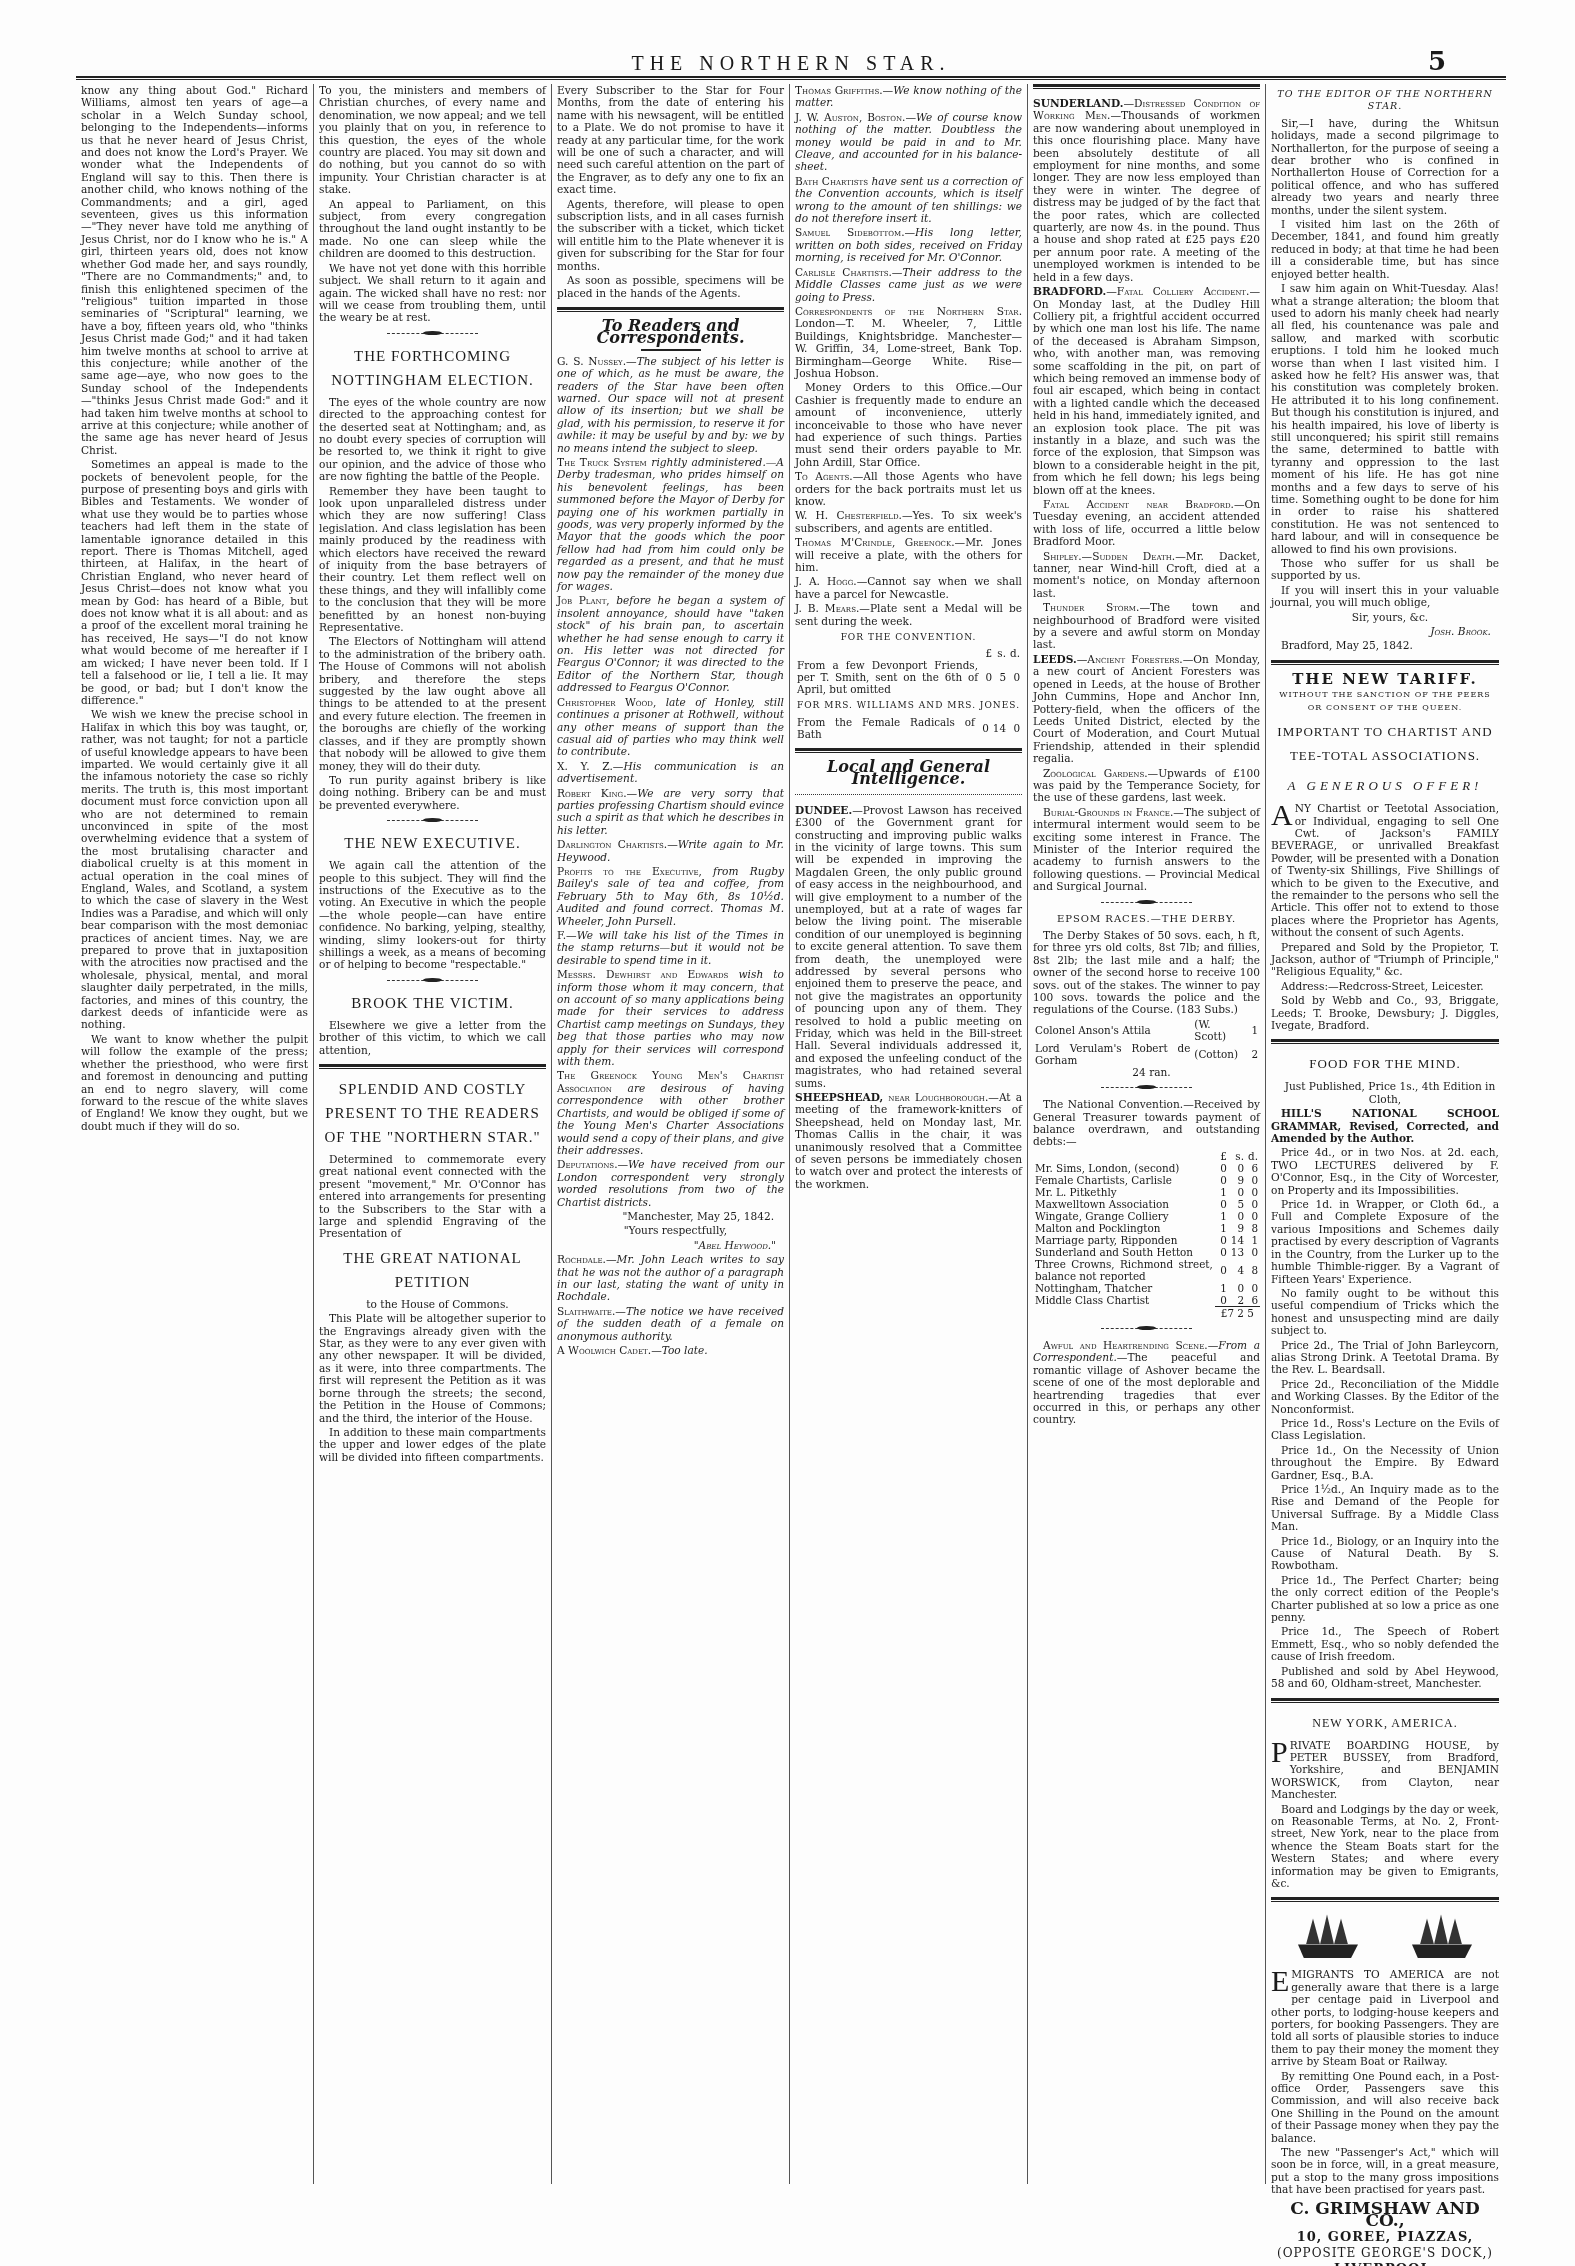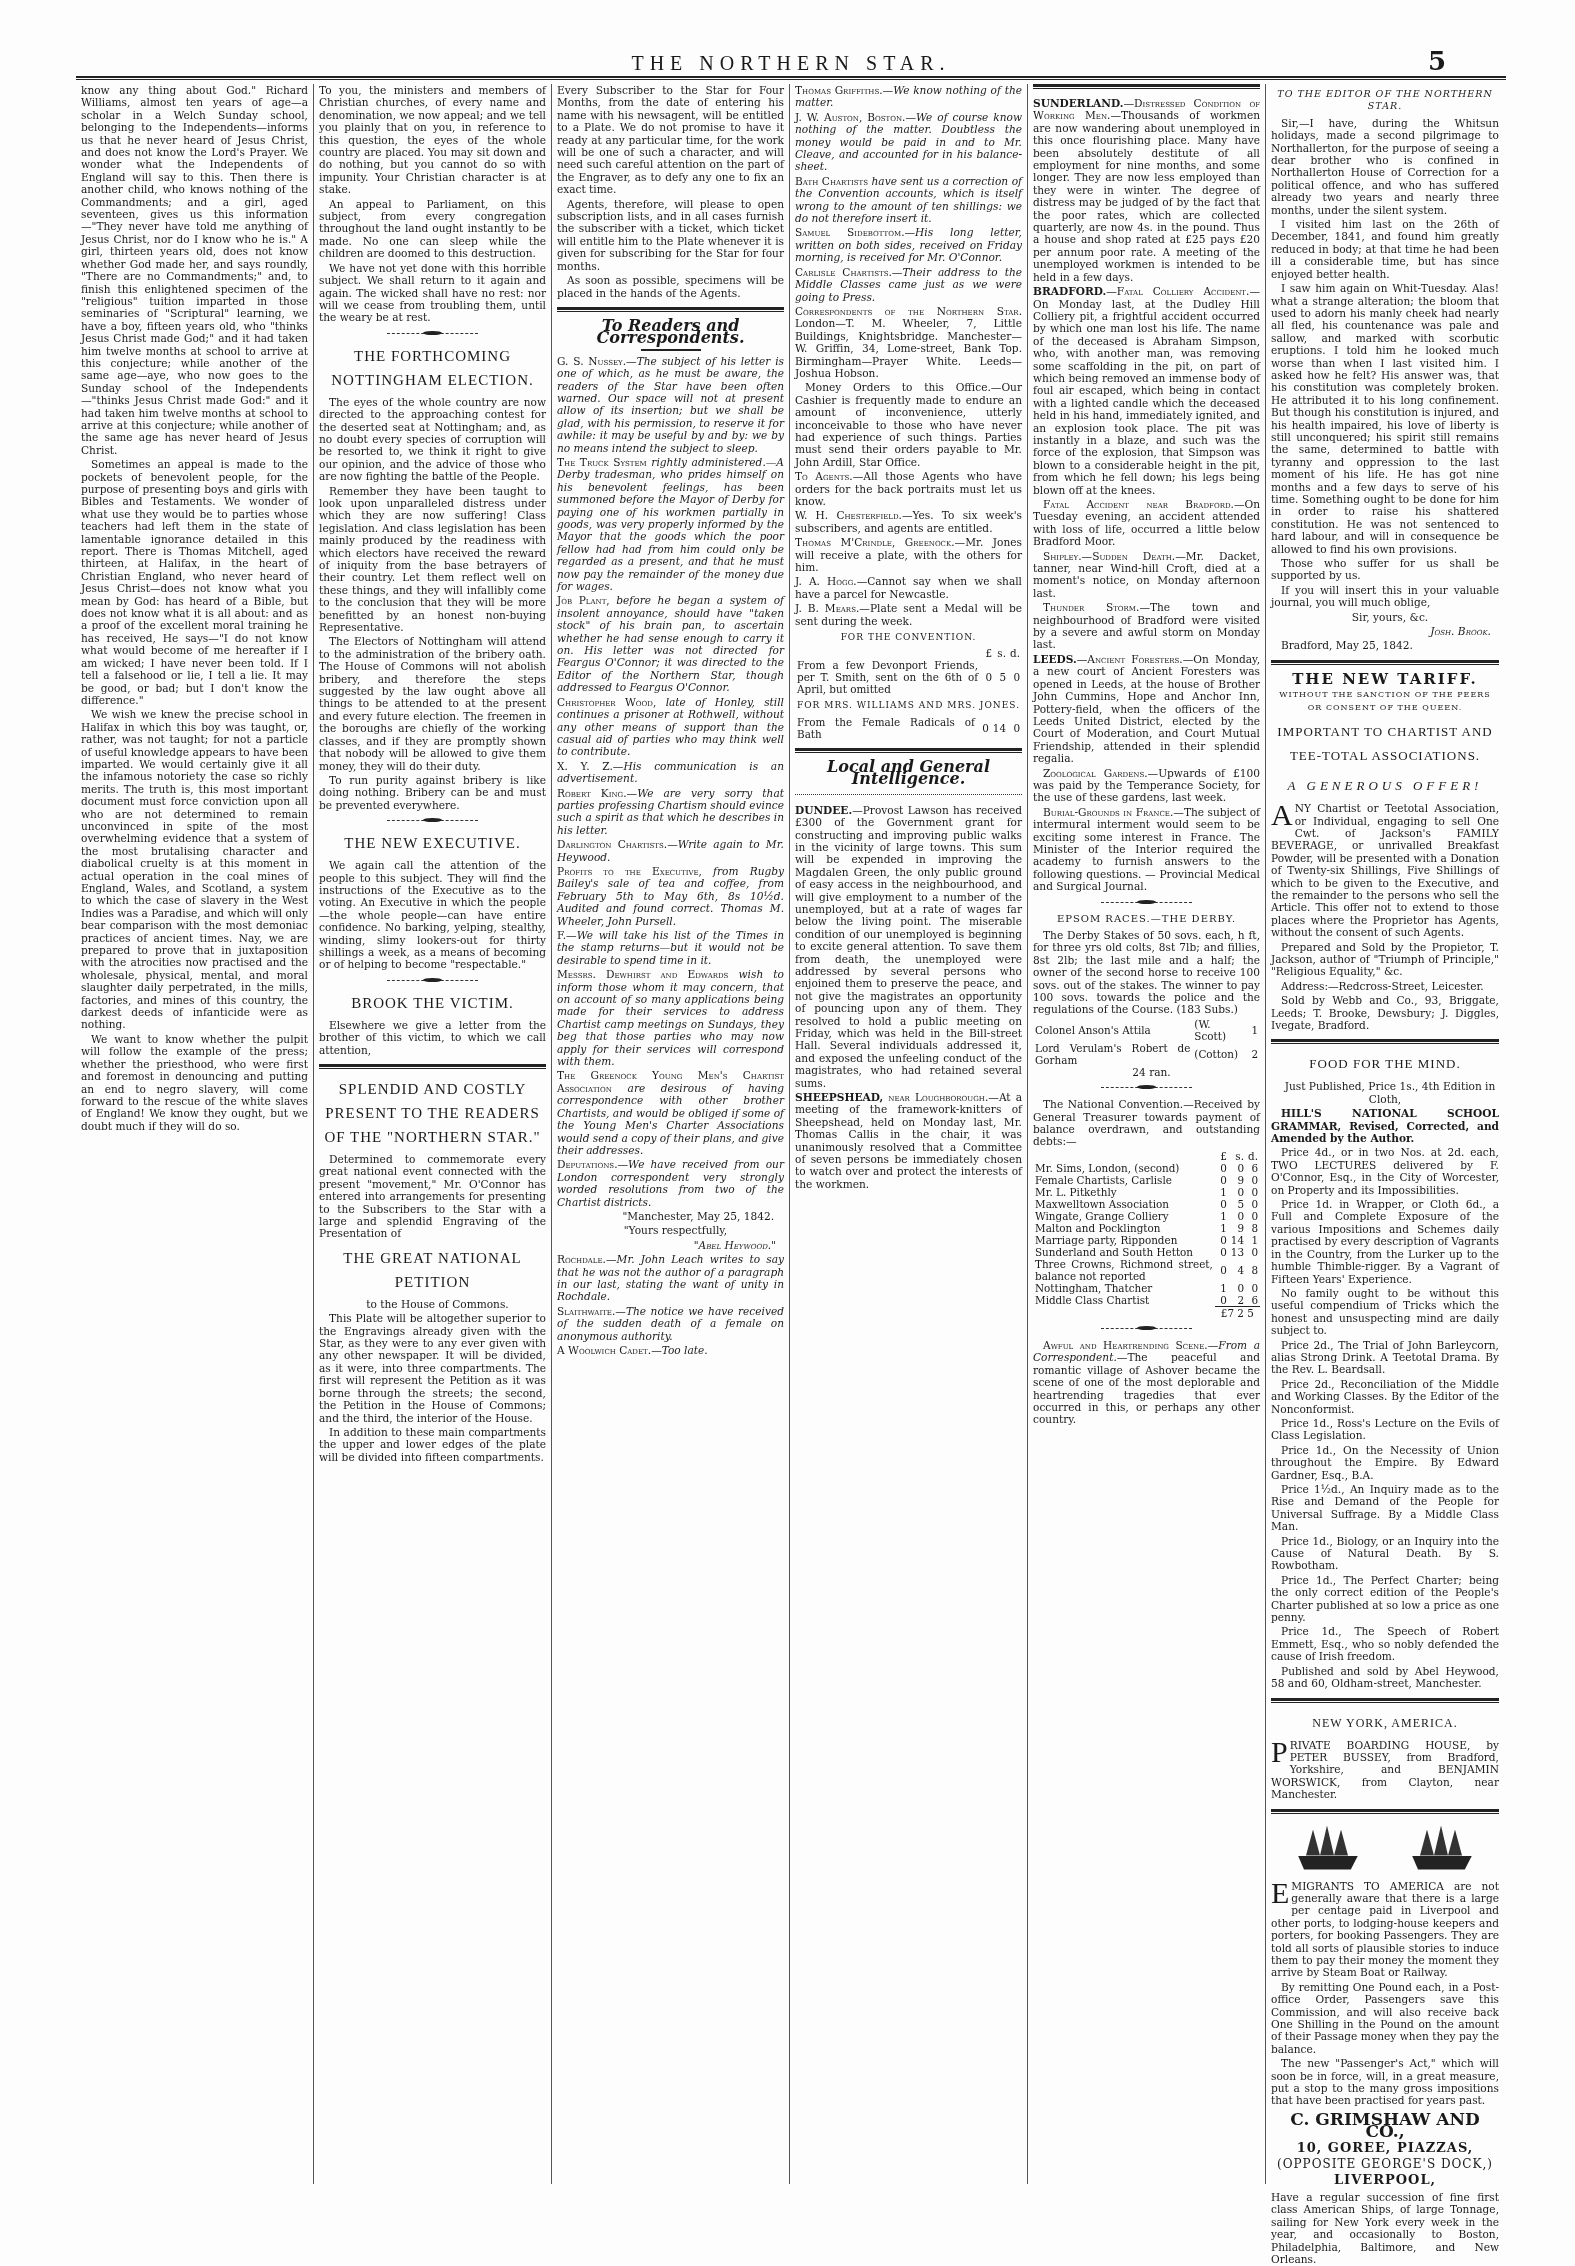--- a/index.html
+++ b/index.html
@@ -111,21 +111,21 @@
       <p class="noindent"><span class="sc">Slaithwaite.</span>—<span class="it">The notice we have received of the sudden death of a female on anonymous authority.</span></p>
       <p class="noindent"><span class="sc">A Woolwich Cadet.</span>—<span class="it">Too late.</span></p>
     </div>
 
     <div class="col">
       <p class="noindent"><span class="sc">Thomas Griffiths.</span>—<span class="it">We know nothing of the matter.</span></p>
       <p class="noindent"><span class="sc">J. W. Auston, Boston.</span>—<span class="it">We of course know nothing of the matter. Doubtless the money would be paid in and to Mr. Cleave, and accounted for in his balance-sheet.</span></p>
       <p class="noindent"><span class="sc">Bath Chartists</span> <span class="it">have sent us a correction of the Convention accounts, which is itself wrong to the amount of ten shillings: we do not therefore insert it.</span></p>
       <p class="noindent"><span class="sc">Samuel Sidebottom.</span>—<span class="it">His long letter, written on both sides, received on Friday morning, is received for Mr. O'Connor.</span></p>
       <p class="noindent"><span class="sc">Carlisle Chartists.</span>—<span class="it">Their address to the Middle Classes came just as we were going to Press.</span></p>
-      <p class="noindent"><span class="sc">Correspondents of the Northern Star.</span> <span>London—T. M. Wheeler, 7, Little Buildings, Knightsbridge. Manchester—W. Griffin, 34, Lome-street, Bank Top. Birmingham—Prayer White. Leeds—Joshua Hobson.</span></p>
+      <p class="noindent"><span class="sc">Correspondents of the Northern Star.</span> <span>London—T. M. Wheeler, 7, Little Buildings, Knightsbridge. Manchester—W. Griffin, 34, Lome-street, Bank Top. Birmingham—George White. Rise—Joshua Hobson.</span></p>
       <p>Money Orders to this Office.—Our Cashier is frequently made to endure an amount of inconvenience, utterly inconceivable to those who have never had experience of such things. Parties must send their orders payable to Mr. John Ardill, Star Office.</p>
       <p class="noindent"><span class="sc">To Agents.</span>—<span>All those Agents who have orders for the back portraits must let us know.</span></p>
       <p class="noindent"><span class="sc">W. H. Chesterfield.</span>—<span>Yes. To six week's subscribers, and agents are entitled.</span></p>
       <p class="noindent"><span class="sc">Thomas M'Crindle, Greenock.</span>—<span>Mr. Jones will receive a plate, with the others for him.</span></p>
       <p class="noindent"><span class="sc">J. A. Hogg.</span>—<span>Cannot say when we shall have a parcel for Newcastle.</span></p>
       <p class="noindent"><span class="sc">J. B. Mears.</span>—<span>Plate sent a Medal will be sent during the week.</span></p>
       <div class="head-small">FOR THE CONVENTION.</div>
       <table class="acct">
         <tbody>
             <tr>
@@ -313,20 +313,21 @@
         <p>Price 1d., Biology, or an Inquiry into the Cause of Natural Death. By S. Rowbotham.</p>
         <p>Price 1d., The Perfect Charter; being the only correct edition of the People's Charter published at so low a price as one penny.</p>
         <p>Price 1d., The Speech of Robert Emmett, Esq., who so nobly defended the cause of Irish freedom.</p>
         <p>Published and sold by Abel Heywood, 58 and 60, Oldham-street, Manchester.</p>
       </div>
       <div class="heavy-rule"></div>
 
       <div>
         <div class="head-center" style="font-size:12px">NEW YORK, AMERICA.</div>
         <p class="noindent"><span class="dropcap">P</span><span>RIVATE BOARDING HOUSE, by PETER BUSSEY, from Bradford, Yorkshire, and BENJAMIN WORSWICK, from Clayton, near Manchester.</span></p>
+        <p>Board and Lodgings by the day or week, on Reasonable Terms, at No. 2, Front-street, New York, near to the place from whence the Steam Boats start for the Western States; and where every information may be given to Emigrants, &amp;c.</p>
       </div>
       <div class="heavy-rule"></div>
 
       <div class="ships">
         <div class="ship">
           <div class="sail" style="left:8px"></div>
             <div class="sail" style="left:22px;height:30px"></div>
             <div class="sail" style="left:36px"></div>
             <div class="hull"></div>
         </div>

